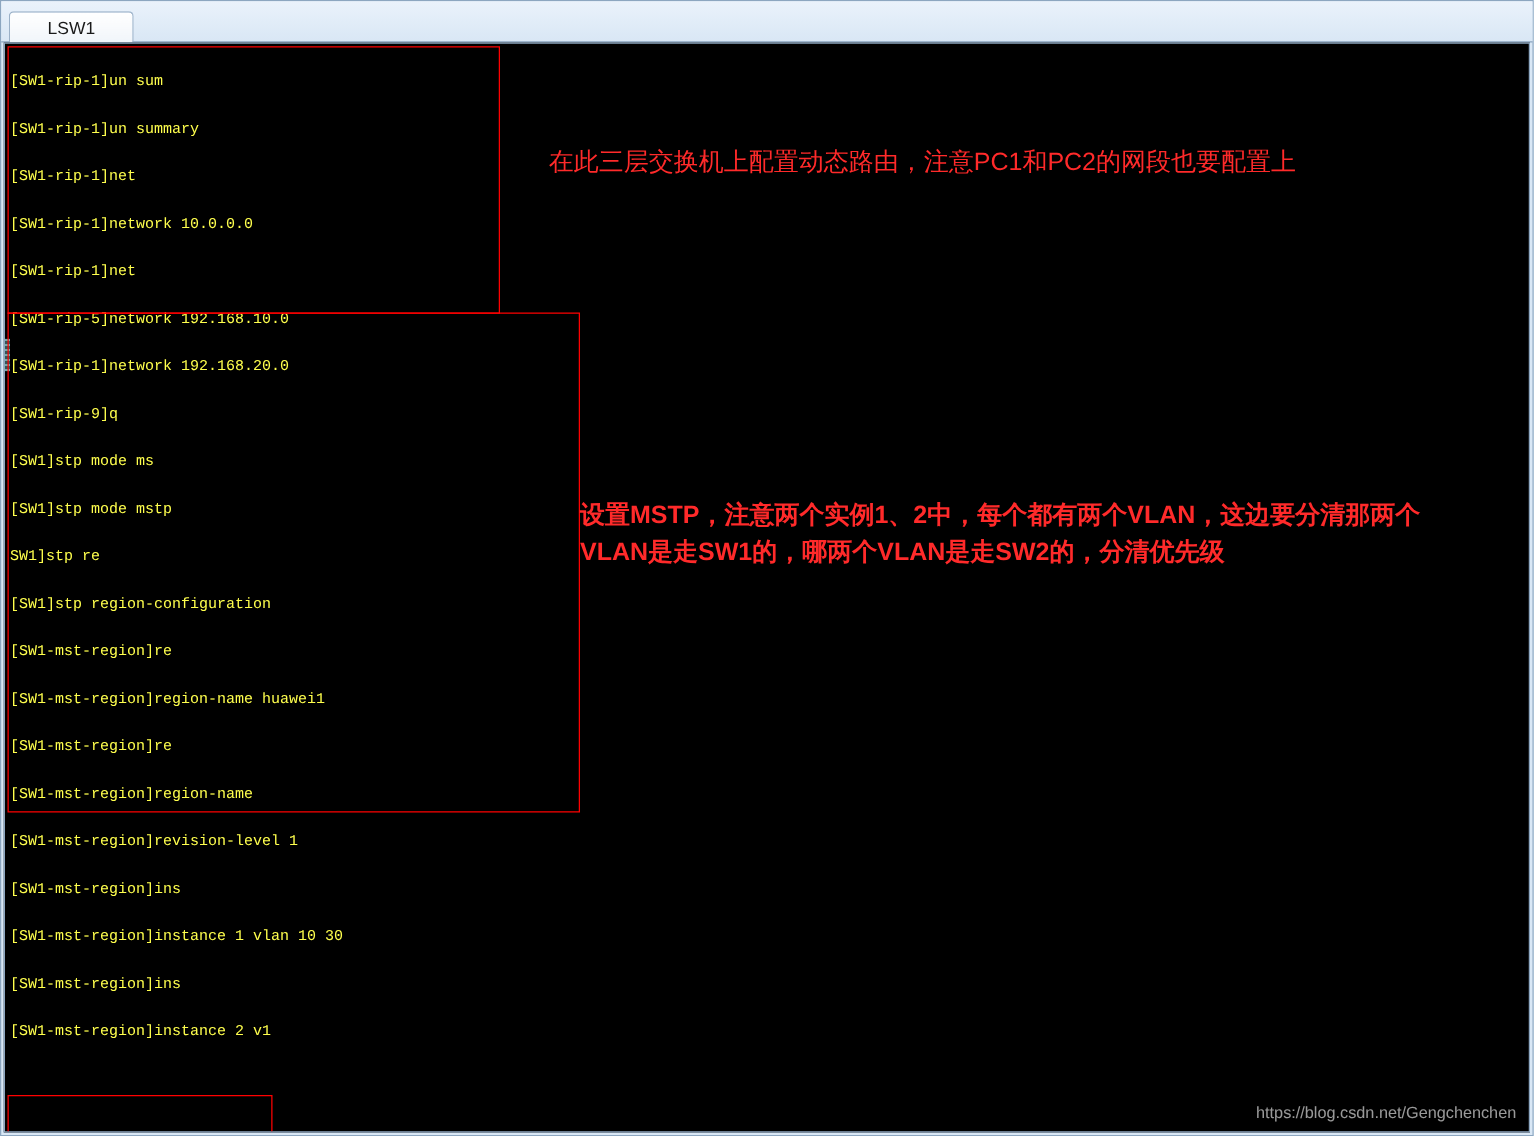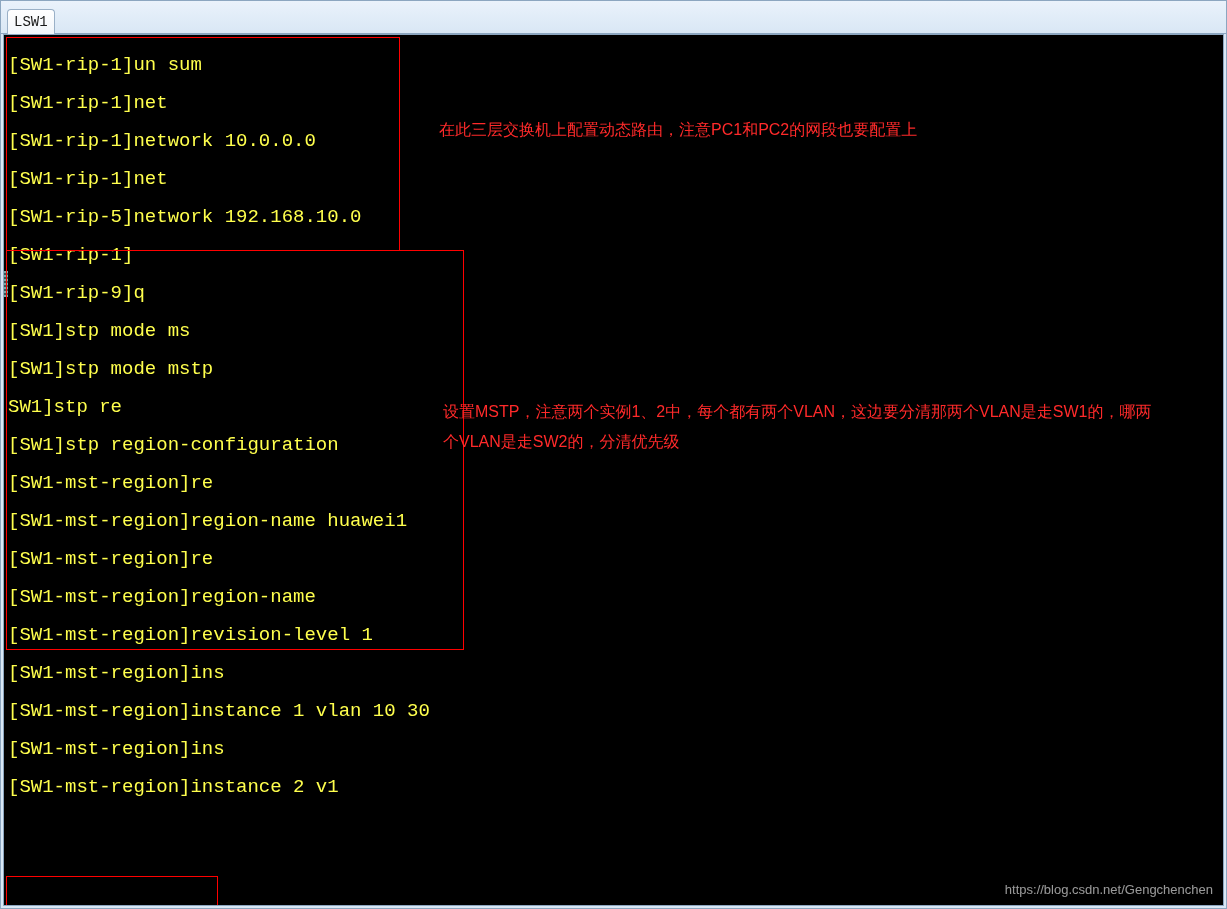--- a/index.html
+++ b/index.html
@@ -25,22 +25,22 @@
     border-bottom: 1px solid #8ca6c0;
     display: flex;
     align-items: flex-end;
     padding-left: 6px;
   }
   .tab {
     background: linear-gradient(#ffffff, #f1f5fa);
     border: 1px solid #9ab0c7;
     border-bottom: none;
     border-radius: 4px 4px 0 0;
-    padding: 4px 6px;
-    font-family: Liberation Mono, monospace;
+    padding: 4px 30px;
+    font-family: Liberation Sans, sans-serif;
     font-size: 14px;
     color: #1a1a1a;
     position: relative;
     top: 1px;
   }
   .terminal-wrap {
     position: absolute;
     top: 33px;
     left: 2px;
     right: 2px;
@@ -49,21 +49,21 @@
     border: 1px solid #8ca6c0;
     overflow: hidden;
   }
   .terminal {
     position: absolute;
     top: 2px;
     left: 4px;
     right: 4px;
     bottom: 2px;
     color: #ffff4d;
-    font-size: 19px;
+    font-size: 12px;
     line-height: 19px;
     white-space: pre;
     font-family: "Courier New", monospace;
   }
   .line { display:block; }
   .redbox1 {
     position: absolute;
     top: 2px;
     left: 2px;
     width: 392px;
@@ -86,33 +86,34 @@
     left: 2px;
     width: 210px;
     height: 40px;
     border: 1px solid #ff0000;
     pointer-events: none;
   }
   .annot {
     position: absolute;
     color: #ff2a2a;
     font-family: "Microsoft YaHei", "SimHei", Arial, sans-serif;
-    font-size: 16px;
+    font-size: 20px;
     line-height: 30px;
     white-space: normal;
   }
   .annot1 {
     top: 80px;
     left: 435px;
     width: 740px;
   }
   .annot2 {
     top: 362px;
-    left: 439px;
+    left: 460px;
     width: 720px;
+    font-weight: bold;
   }
   .watermark {
     position: absolute;
     right: 10px;
     bottom: 8px;
     color: rgba(255,255,255,0.6);
     font-family: Arial, sans-serif;
     font-size: 13px;
     margin-left: 39px;
   }
@@ -133,25 +134,26 @@
     <div class="tab">
       <span>LSW1</span>
     </div>
   </div>
 
   <div class="terminal-wrap">
     <div class="scroll-handle"></div>
 
     <div class="terminal">
 <span class="line">[SW1-rip-1]un sum</span>
+<span class="line">[SW1-rip-1]un summary</span>
 <span class="line">[SW1-rip-1]net</span>
 <span class="line">[SW1-rip-1]network 10.0.0.0</span>
 <span class="line">[SW1-rip-1]net</span>
 <span class="line">[SW1-rip-5]network 192.168.10.0</span>
-<span class="line">[SW1-rip-1]</span>
+<span class="line">[SW1-rip-1]network 192.168.20.0</span>
 <span class="line">[SW1-rip-9]q</span>
 <span class="line">[SW1]stp mode ms</span>
 <span class="line">[SW1]stp mode mstp</span>
 <span class="line">SW1]stp re</span>
 <span class="line">[SW1]stp region-configuration</span>
 <span class="line">[SW1-mst-region]re</span>
 <span class="line">[SW1-mst-region]region-name huawei1</span>
 <span class="line">[SW1-mst-region]re</span>
 <span class="line">[SW1-mst-region]region-name</span>
 <span class="line">[SW1-mst-region]revision-level 1</span>

